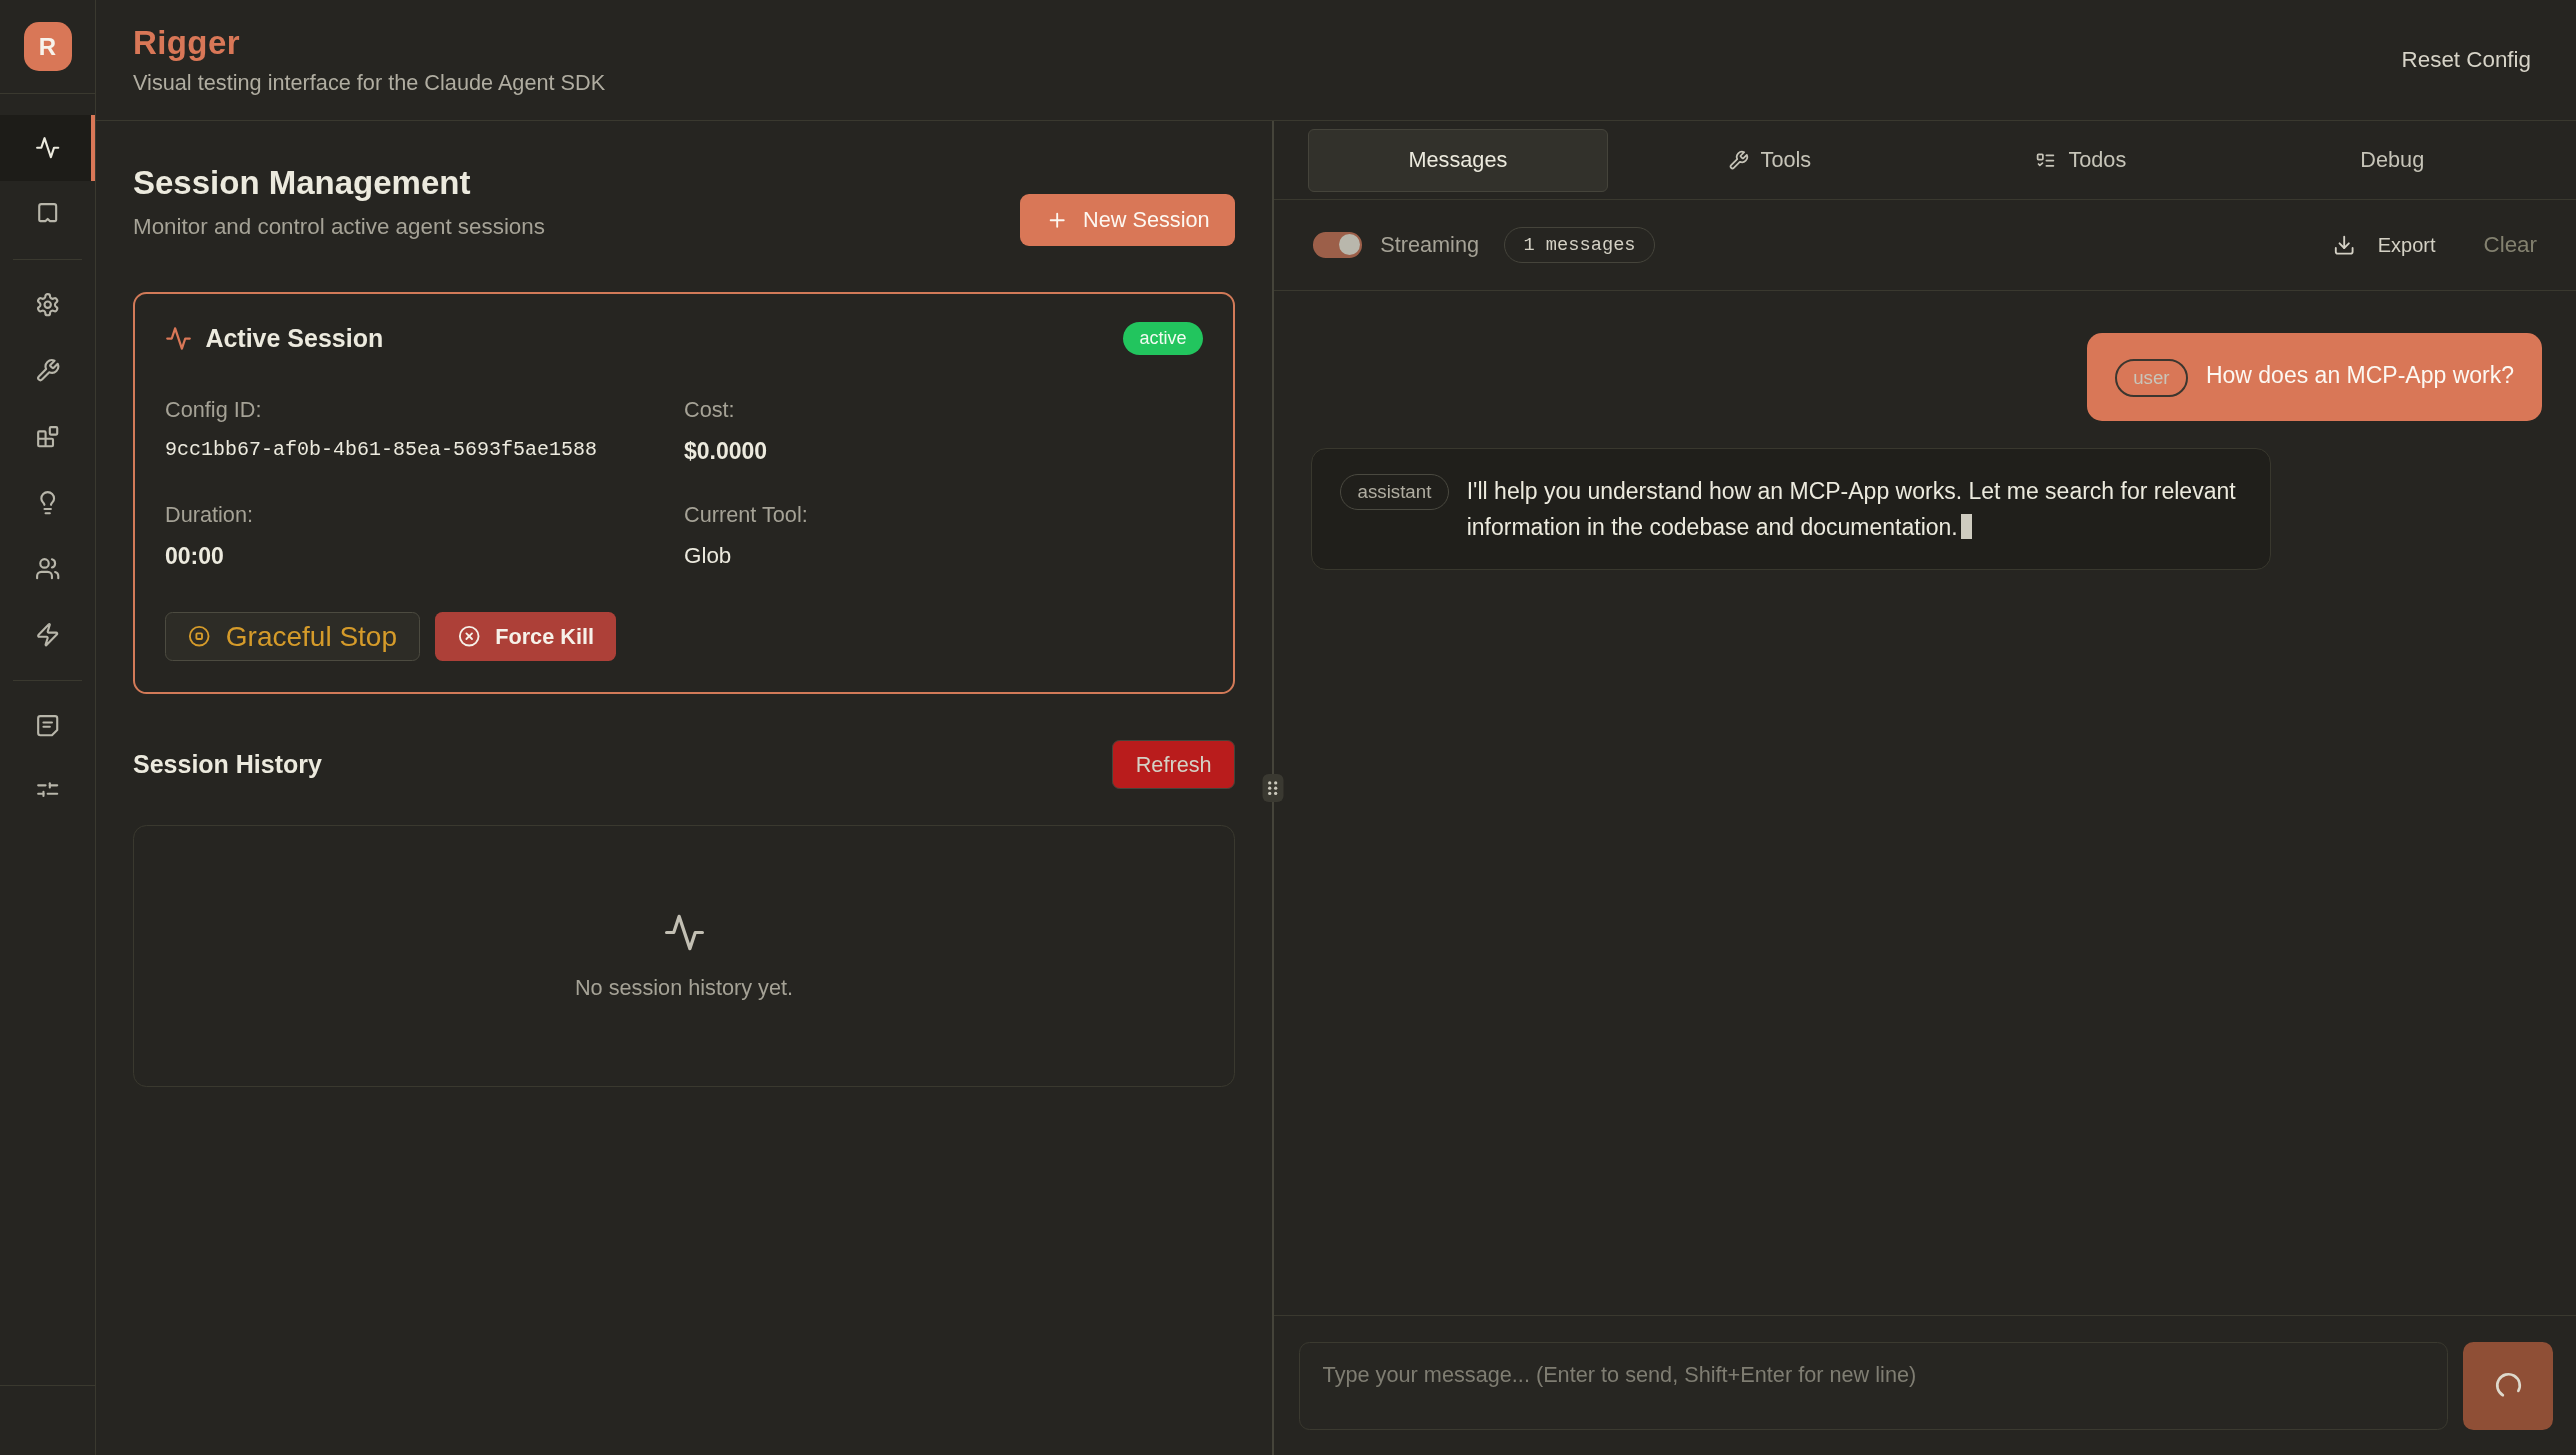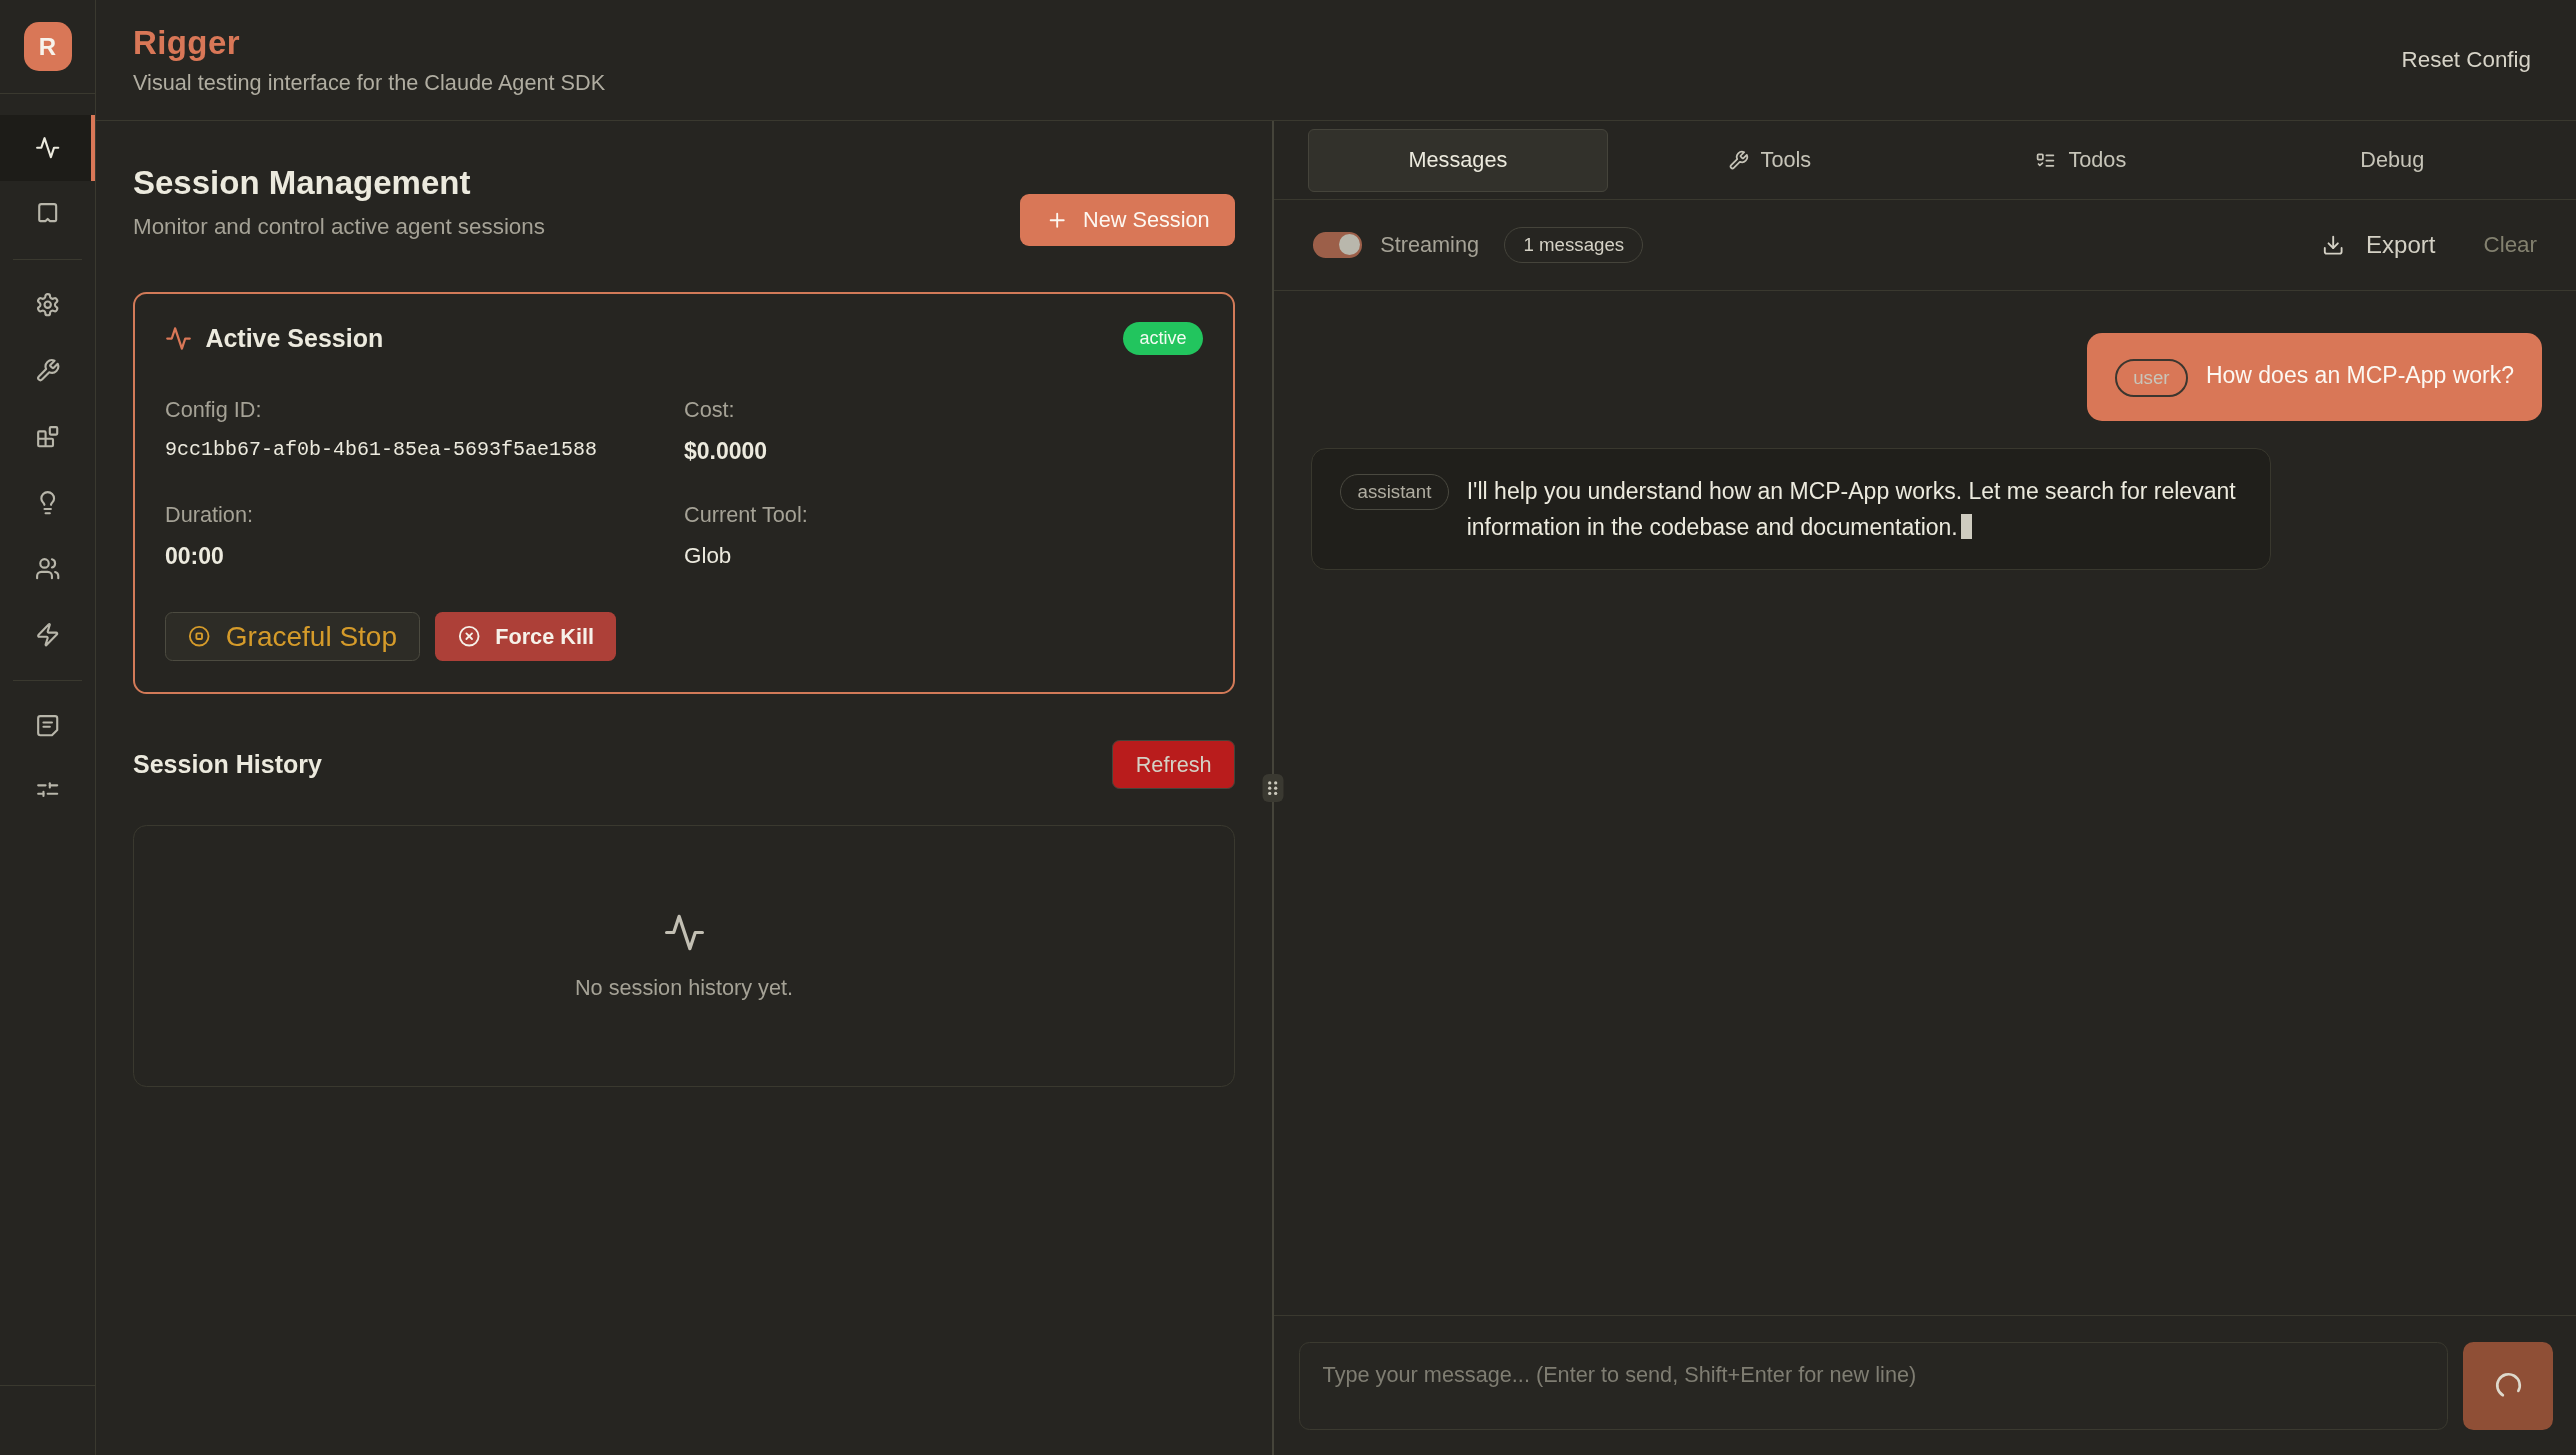--- a/index.html
+++ b/index.html
@@ -93,24 +93,24 @@
   .tab{flex:1;height:63px;display:flex;align-items:center;justify-content:center;gap:12px;
     font-size:21.7px;color:#c6c4b8;border-radius:6px;cursor:pointer;background:none;border:1.5px solid transparent;font-family:inherit;}
   .tab.active{background:#32312b;border-color:#45443b;color:var(--text);}
 
   .chat-toolbar{height:91px;border-bottom:1.5px solid var(--border);display:flex;align-items:center;
     padding:0 39px;flex-shrink:0;}
   .toggle{width:49px;height:25.4px;border-radius:12.7px;background:var(--accent-dim);position:relative;cursor:pointer;flex-shrink:0;}
   .toggle-knob{position:absolute;top:2.2px;right:2.2px;width:21px;height:21px;border-radius:50%;background:#b9b7ac;}
   .toggle-label{font-size:21.7px;color:var(--muted);margin-left:18px;}
   .count-badge{margin-left:25.4px;border:1.5px solid #45443b;border-radius:746px;padding:6px 18px;
-    font-size:18.7px;color:#d4d1c5;}
+    font-size:18.7px;color:#d4d1c5;font-family:Liberation Mono, monospace;}
   .toolbar-right{margin-left:auto;display:flex;align-items:center;gap:48px;}
   .export-btn{display:inline-flex;align-items:center;gap:22px;background:none;border:none;
-    color:#d4d1c5;font-size:24px;font-family:inherit;cursor:pointer;}
+    color:#d4d1c5;font-size:20px;font-family:inherit;cursor:pointer;}
   .clear-btn{background:none;border:none;color:#83816f;font-size:22.4px;font-family:inherit;cursor:pointer;}
 
   .chat-scroll{flex:1;padding:42px 34px 30px 37px;display:flex;flex-direction:column;gap:27px;overflow:hidden;}
   .msg{border-radius:15px;padding:24px 28px;display:flex;align-items:flex-start;gap:18px;max-width:78%;}
   .msg-user{margin-left:auto;background:var(--accent);color:#fcf8f2;}
   .msg-assistant{margin-right:auto;background:var(--bg-dark);border:1.5px solid #39382e;}
   .role-pill{border-radius:746px;font-size:18.7px;padding:6px 16.4px;white-space:nowrap;margin-top:1.5px;}
   .msg-user .role-pill{border:2.2px solid #3b362f;color:#c9c5ba;}
   .msg-assistant .role-pill{border:1.5px solid #4a4940;color:#b0ada1;}
   .msg-text{font-size:23px;line-height:36px;color:#fcf8f2;}

